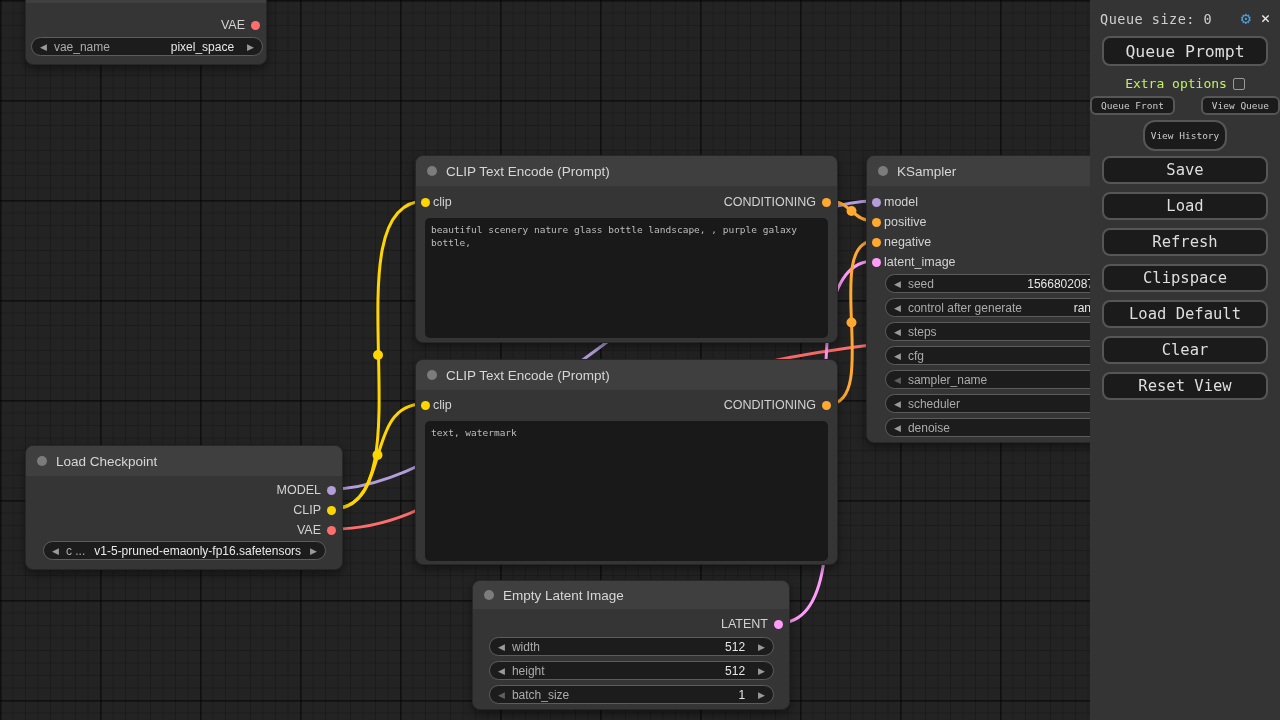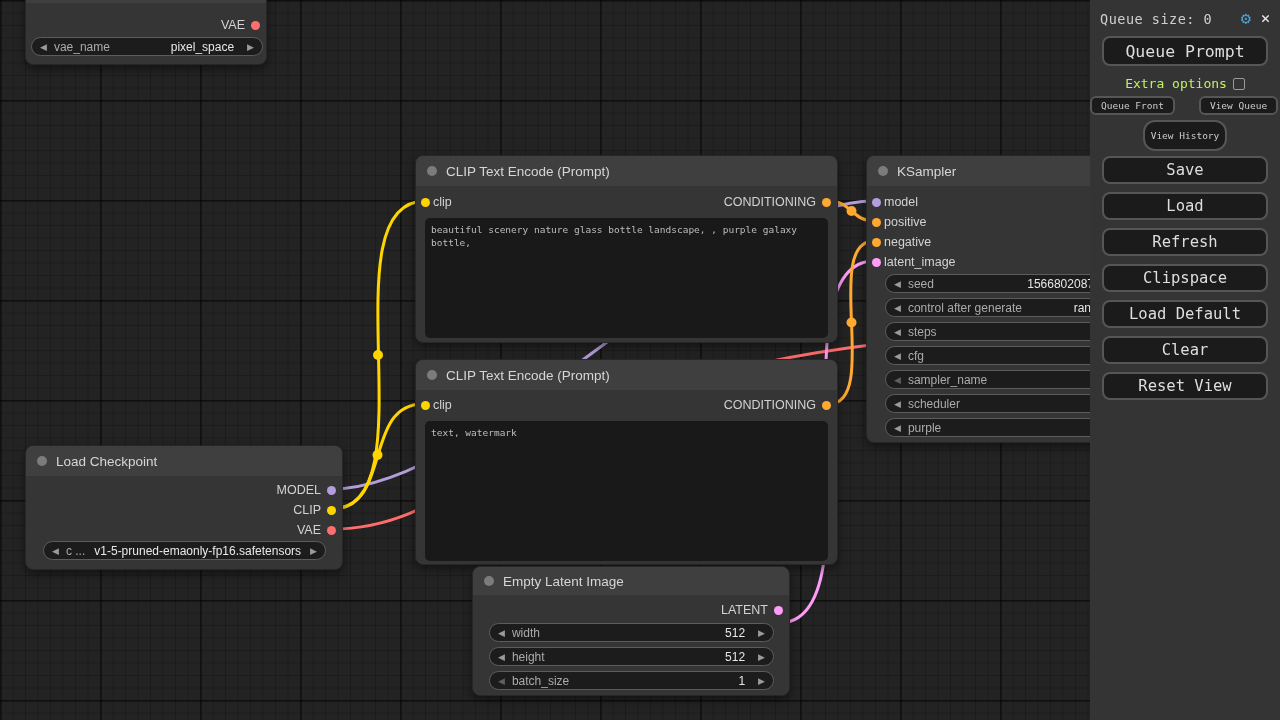--- a/index.html
+++ b/index.html
@@ -79,21 +79,21 @@
   .queue-size { font-size:13.5px; letter-spacing:0.5px; }
   .gear { margin-left:auto; font-size:17px; color:#4e9ed3; cursor:pointer; line-height:1; }
   .closex { margin-left:10px; font-size:15px; color:#ededed; cursor:pointer; line-height:1; }
   .sbtn {
     display:block; background:#1b1b1b; border:2px solid #565656; border-radius:8px;
     color:#dedede; font-family:"DejaVu Sans Mono", monospace; cursor:pointer;
   }
   .btn-queue-prompt { width:166px; height:30px; margin:9px auto 0; font-size:16.5px; }
   .extra-row { display:flex; align-items:center; justify-content:center; gap:6px; margin-top:10px; font-size:13px; color:#bef264; }
   .checkbox { width:12px; height:12px; border:1px solid #9a9a9a; border-radius:2px; background:transparent; display:inline-block; cursor:pointer; }
-  .small-row { display:flex; justify-content:flex-start; gap:24px; margin-top:5px; }
+  .small-row { display:flex; justify-content:space-between; gap:16px; margin-top:5px; }
   .btn-small { height:19px; padding:0 9px; font-size:9.5px; border-radius:6px; border-width:2px; color:#cccccc; }
   .btn-history { width:84px; height:31px; margin:5px auto 0; font-size:9.5px; line-height:1.25; border-radius:12px; color:#cccccc; }
   .btn-main { width:166px; height:28px; margin:8px auto 0; font-size:15.5px; }
   .btn-main.first { margin-top:5px; }
 </style>
 </head>
 <body>
 
 <div id="app">
 
@@ -200,21 +200,21 @@
     <div class="widget" style="left:18px; top:214px; width:240px;">
       <span class="arrow dim">◀</span>
       <span class="wlabel">sampler_name</span>
     </div>
     <div class="widget" style="left:18px; top:238px; width:240px;">
       <span class="arrow">◀</span>
       <span class="wlabel">scheduler</span>
     </div>
     <div class="widget" style="left:18px; top:262px; width:240px;">
       <span class="arrow">◀</span>
-      <span class="wlabel">purple</span>
+      <span class="wlabel">denoise</span>
     </div>
   </div>
 
   <div class="node" style="left:25px; top:445px; width:318px; height:125px;">
     <div class="node-title">
       <span class="title-dot"></span>
       <span>Load Checkpoint</span>
     </div>
     <div class="slot out" style="top:36px; width:100%;">
       <span>MODEL</span>
@@ -229,21 +229,21 @@
       <span class="slot-dot c-vae"></span>
     </div>
     <div class="widget" style="left:17px; top:95px; width:283px;">
       <span class="arrow">◀</span>
       <span class="wlabel">c ...</span>
       <span class="wvalue center">v1-5-pruned-emaonly-fp16.safetensors</span>
       <span class="arrow">▶</span>
     </div>
   </div>
 
-  <div class="node" style="left:472px; top:566px; width:318px; height:130px;text-align:center;">
+  <div class="node" style="left:472px; top:580px; width:318px; height:130px;text-align:center;">
     <div class="node-title" style="height:28px;">
       <span class="title-dot"></span>
       <span>Empty Latent Image</span>
     </div>
     <div class="slot out" style="top:35px; width:100%;">
       <span>LATENT</span>
       <span class="slot-dot c-latent"></span>
     </div>
     <div class="widget" style="left:16px; top:56px; width:285px;">
       <span class="arrow">◀</span>

